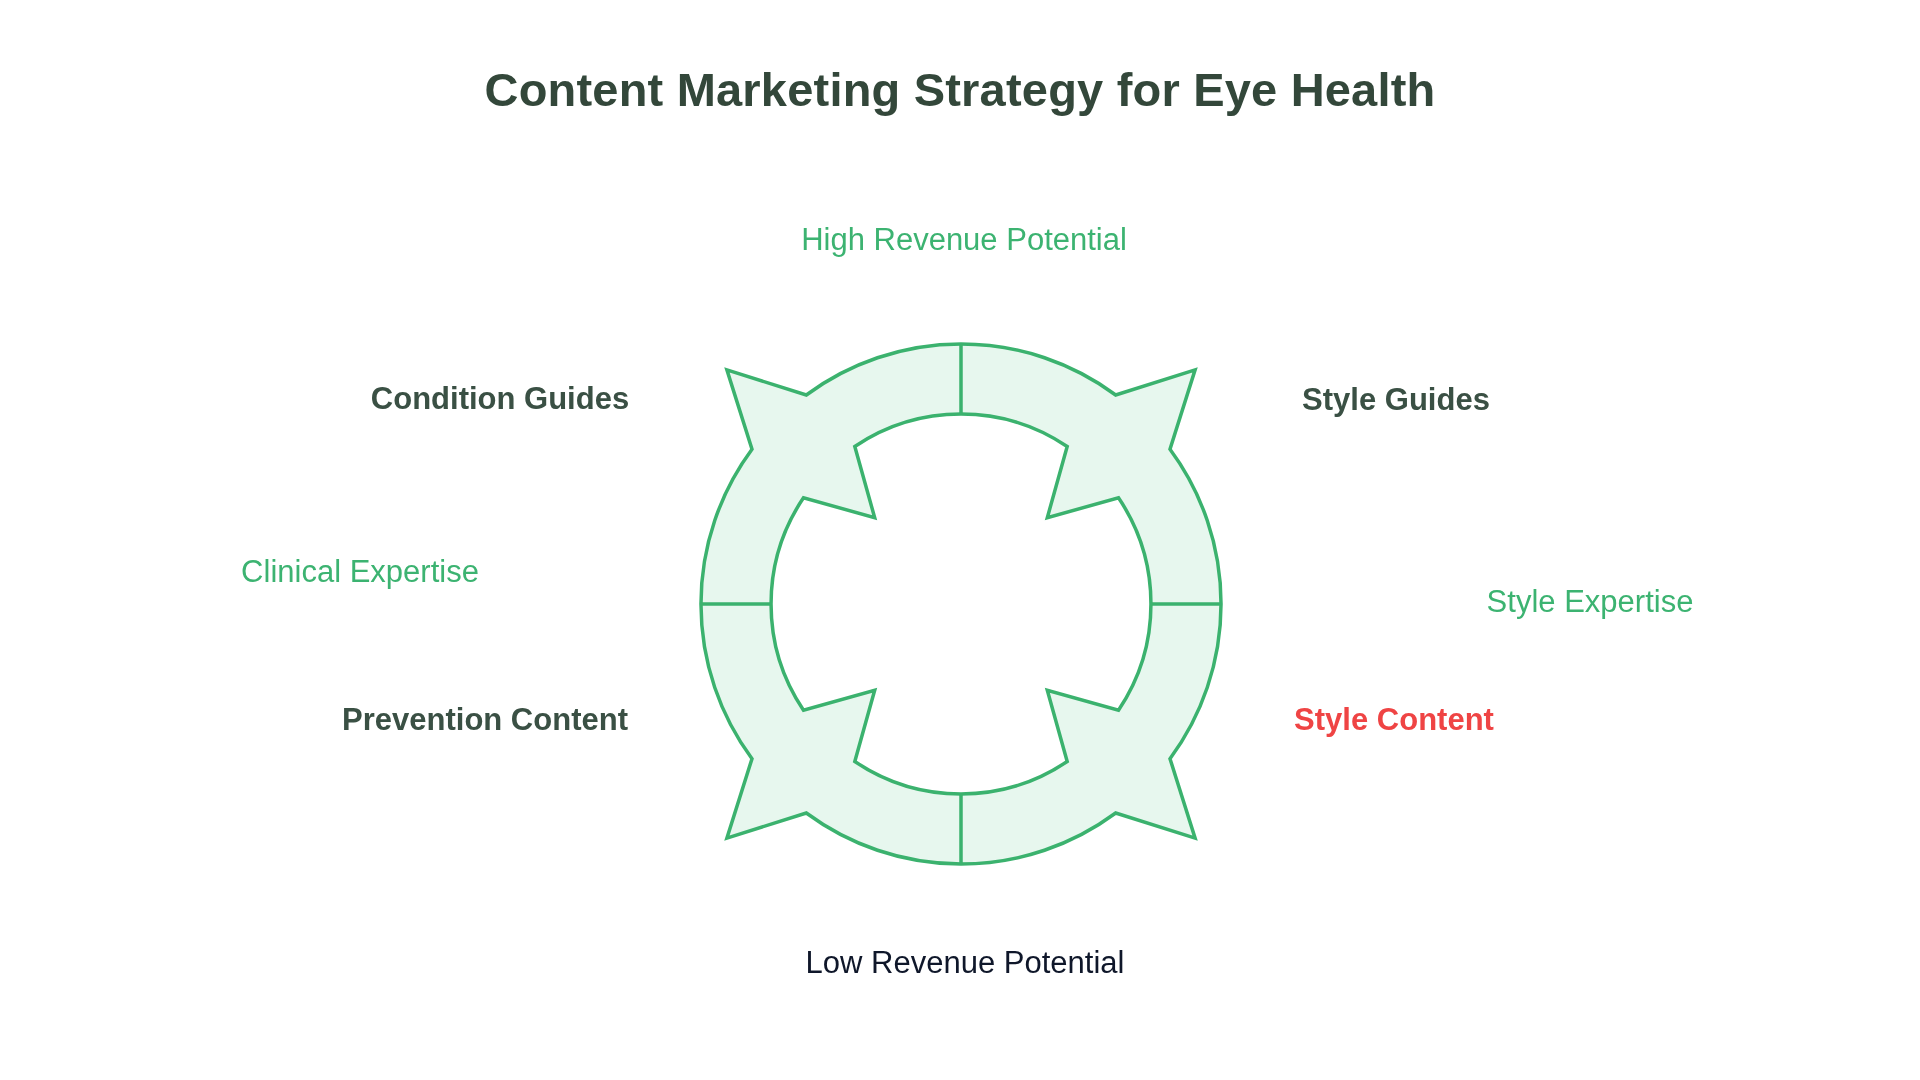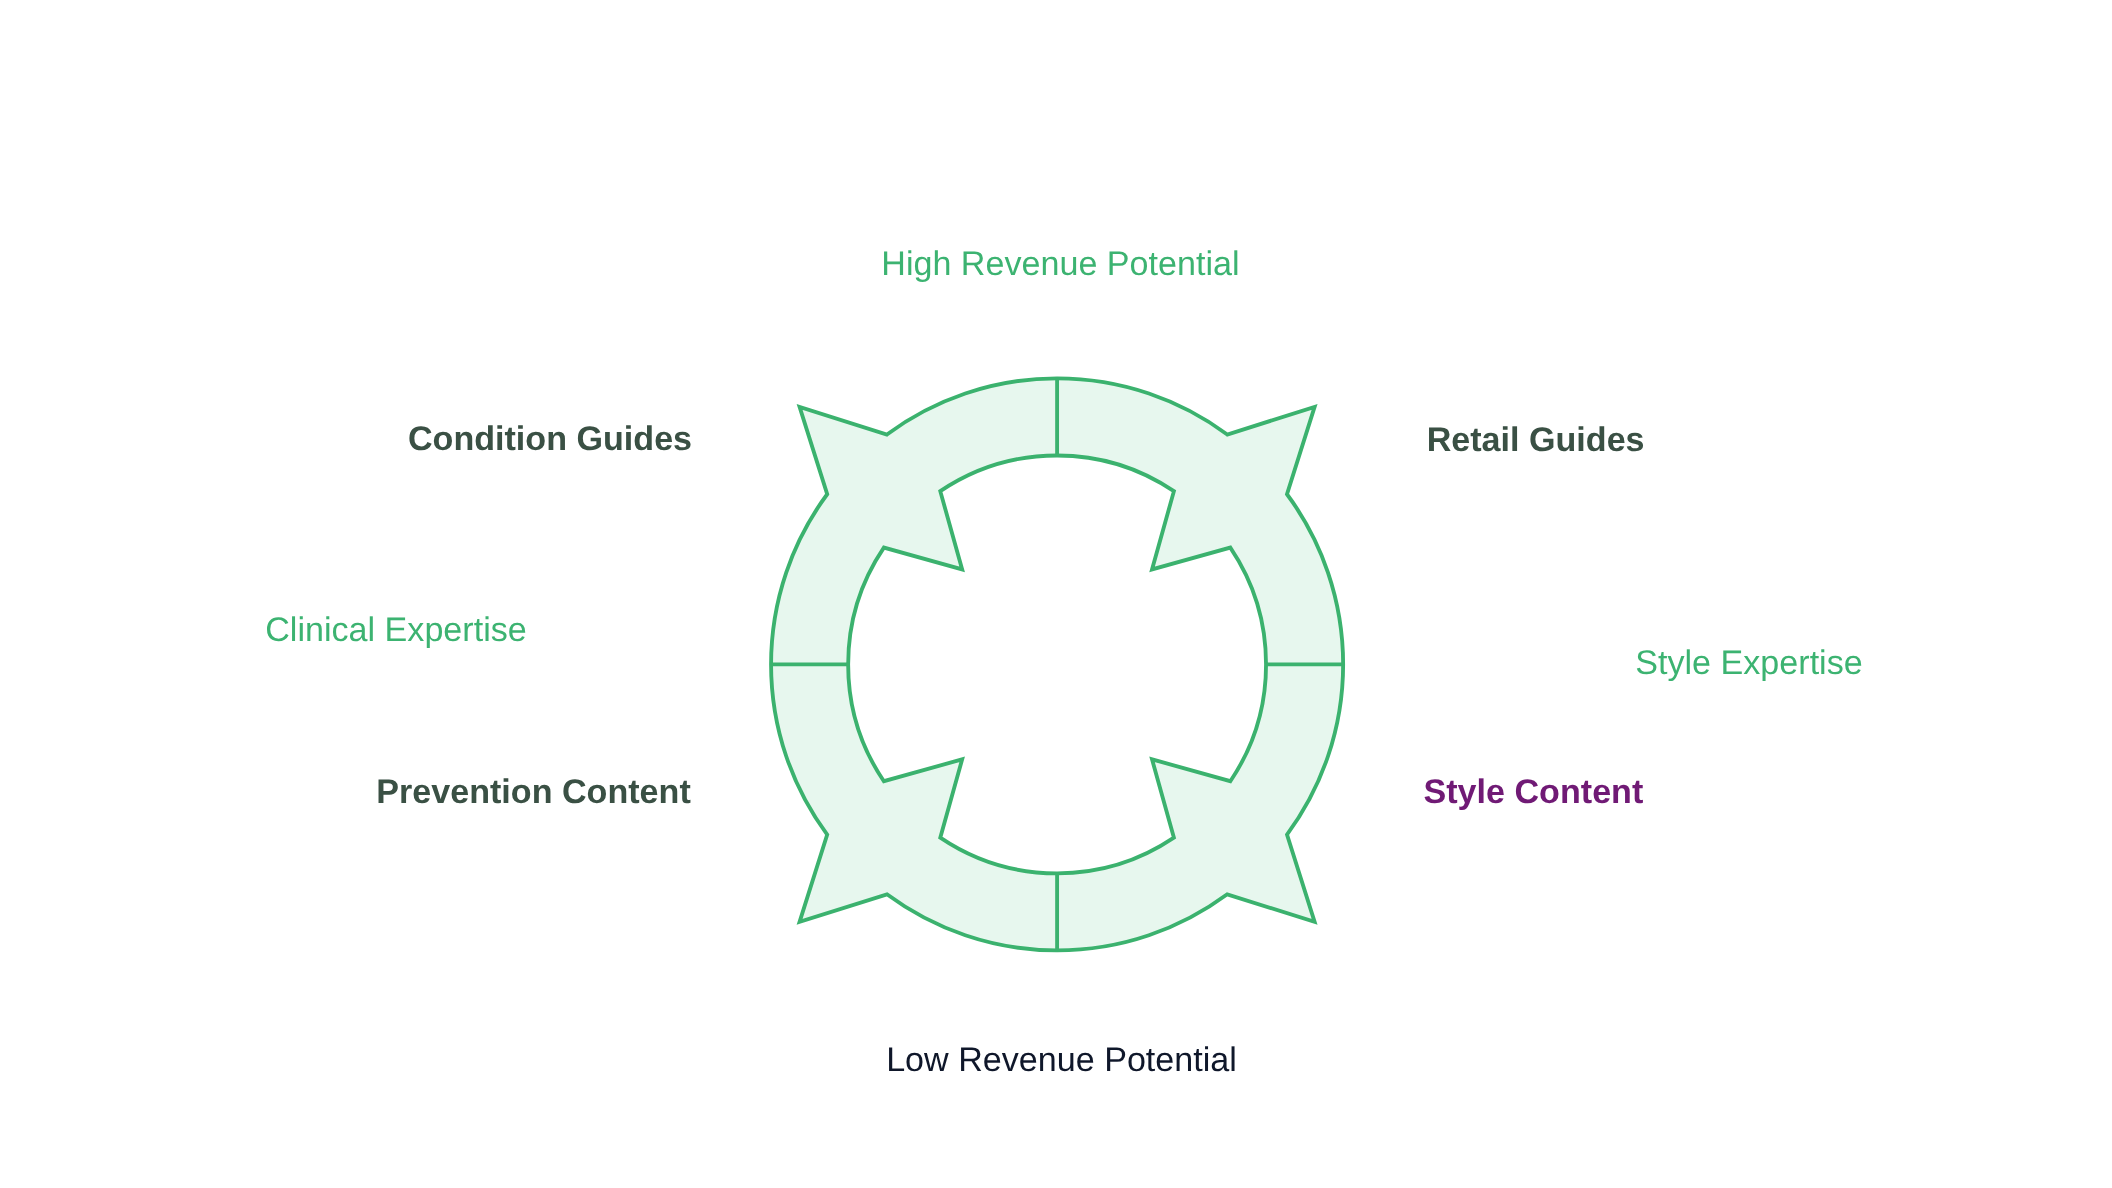--- a/index.html
+++ b/index.html
@@ -26,34 +26,35 @@
   #lbl-tl{left:500px;top:399px;}
   #lbl-tr{left:1396px;top:400px;}
   #lbl-bl{left:485px;top:720px;}
   #lbl-br{left:1394px;top:720px;}
 </style>
 </head>
 <body>
 
 <div id="canvas" style="background: rgb(255, 255, 255);">
 
+  <div class="title" id="main-title" style="color: rgb(51, 71, 58);">Content Marketing Strategy for Eye Health</div>
 
   <svg id="fig" width="1920" height="1080" viewBox="0 0 1920 1080">
     <path id="ring-path" d="M 1115.7 813.0 A 260 260 0 0 1 806.3 813.0 L 726.9 838.1 L 752.0 758.7 A 260 260 0 0 1 752.0 449.3 L 726.9 369.9 L 806.3 395.0 A 260 260 0 0 1 1115.7 395.0 L 1195.1 369.9 L 1170.0 449.3 A 260 260 0 0 1 1170.0 758.7 L 1195.1 838.1 L 1115.7 813.0 Z M 1118.5 710.2 A 190 190 0 0 0 1118.5 497.8 L 1047.3 517.7 L 1067.2 446.5 A 190 190 0 0 0 854.8 446.5 L 874.7 517.7 L 803.5 497.8 A 190 190 0 0 0 803.5 710.2 L 874.7 690.3 L 854.8 761.5 A 190 190 0 0 0 1067.2 761.5 L 1047.3 690.3 L 1118.5 710.2 Z" fill-rule="evenodd" stroke-linejoin="miter" fill="#E7F7EE" stroke="#3BB26E" stroke-width="3.5"></path>
     <path id="divider-path" d="M 1151.0 604.0 L 1221.0 604.0 M 961.0 794.0 L 961.0 864.0 M 771.0 604.0 L 701.0 604.0 M 961.0 414.0 L 961.0 344.0" fill="none" stroke-linecap="butt" stroke="#3BB26E" stroke-width="3.5"></path>
   </svg>
 
   <div class="label axis" id="lbl-high" style="color: rgb(60, 179, 113);">High Revenue Potential</div>
 
   <div class="label axis" id="lbl-low" style="color: #0f172a;">Low Revenue Potential</div>
 
   <div class="label axis" id="lbl-left" style="color: rgb(60, 179, 113);">Clinical Expertise</div>
 
   <div class="label axis" id="lbl-right" style="color: rgb(60, 179, 113);">Style Expertise</div>
 
   <div class="label quadrant" id="lbl-tl" style="color: rgb(58, 80, 68);">Condition Guides</div>
 
-  <div class="label quadrant" id="lbl-tr" style="color: rgb(58, 80, 68);">Retail Guides</div>
+  <div class="label quadrant" id="lbl-tr" style="color: rgb(58, 80, 68);">Style Guides</div>
 
   <div class="label quadrant" id="lbl-bl" style="color: rgb(58, 80, 68);">Prevention Content</div>
 
-  <div class="label quadrant" id="lbl-br" style="color: #701a75;">Style Content</div>
+  <div class="label quadrant" id="lbl-br" style="color: #ef4444;">Style Content</div>
 </div>
 
 </body></html>

